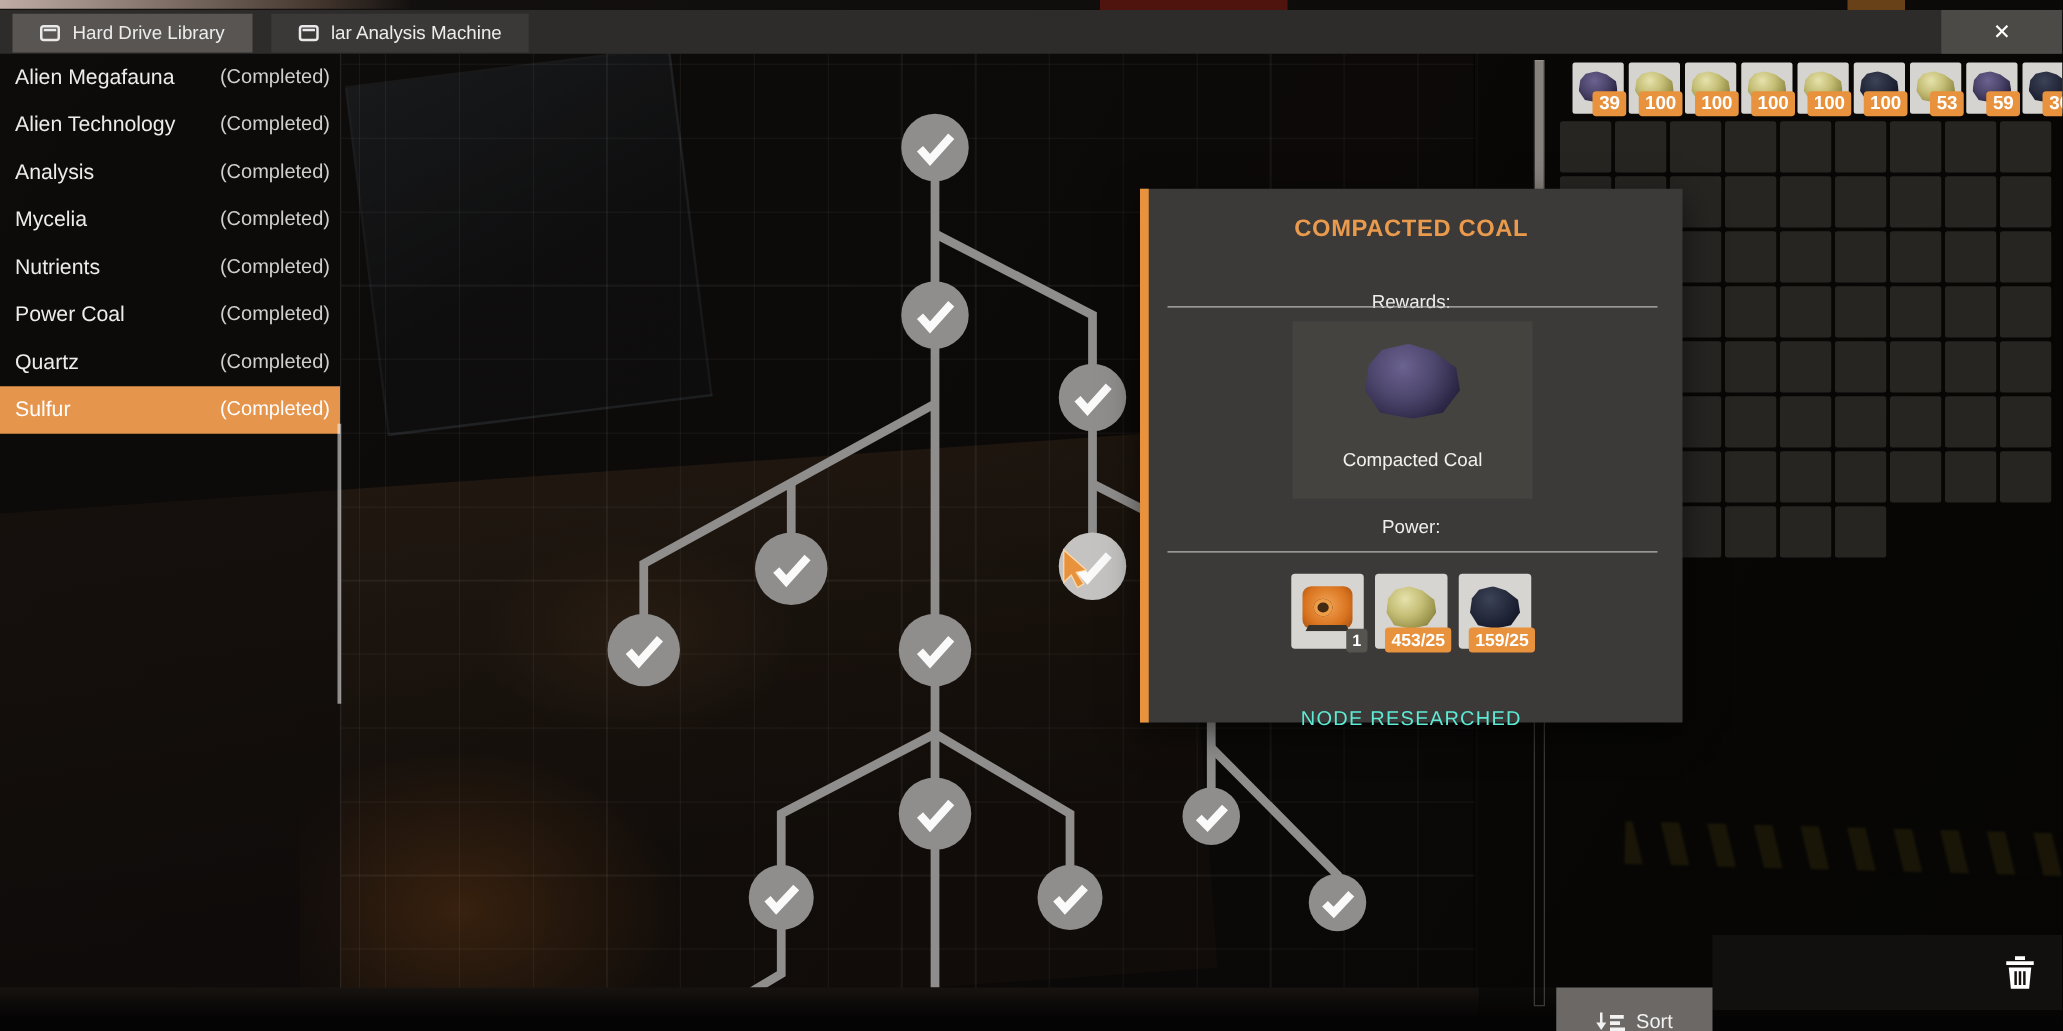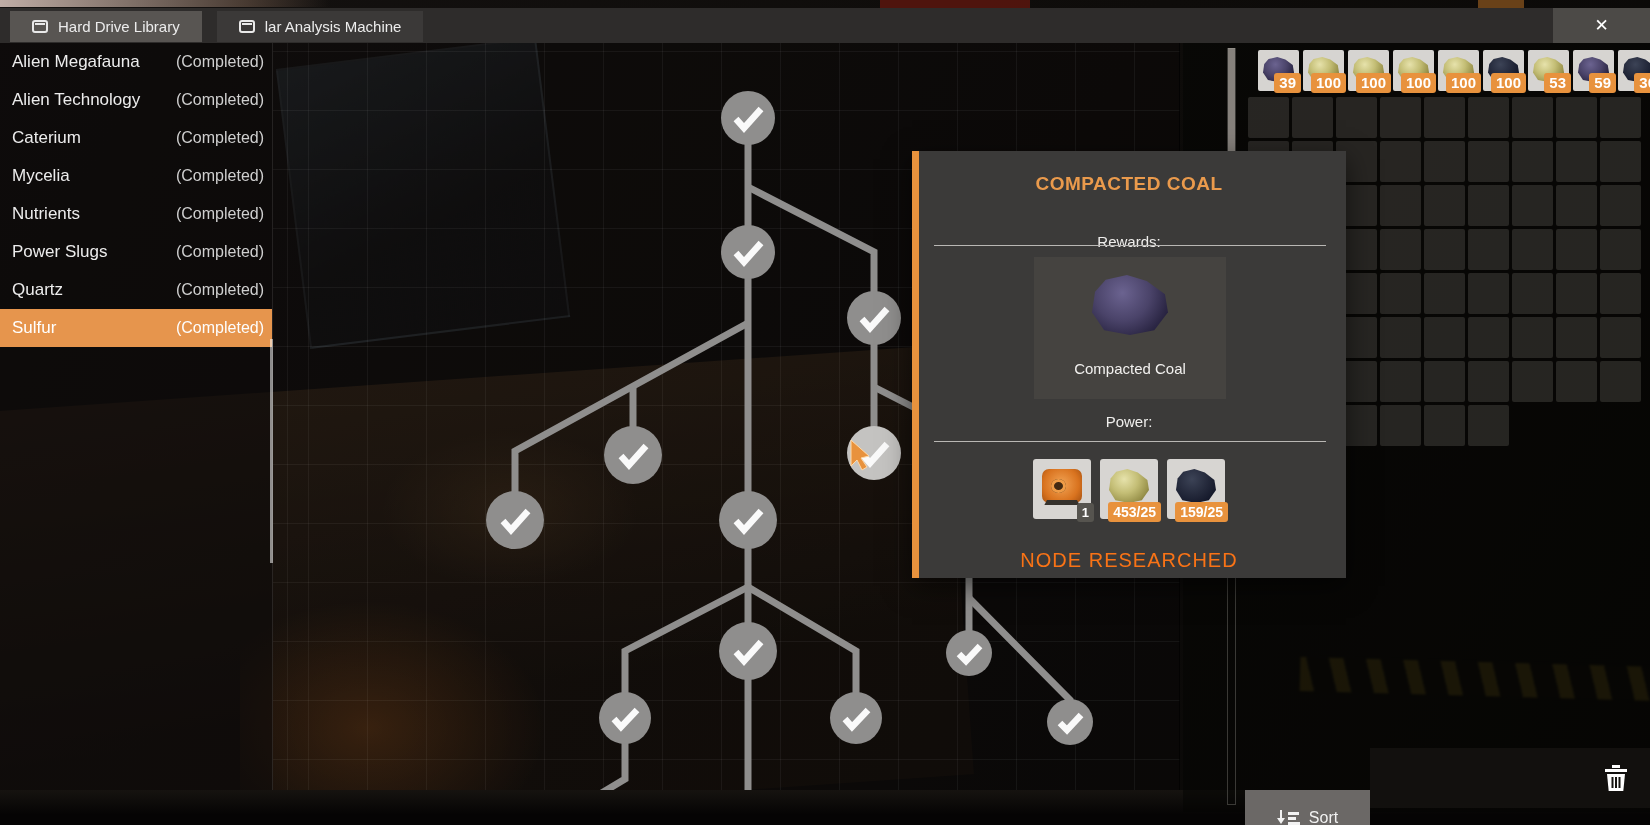--- a/index.html
+++ b/index.html
@@ -97,21 +97,21 @@
   .tt-hr1{top:94px;} .tt-hr2{top:290px;}
   .reward-box{position:absolute;left:122px;top:106px;width:192px;height:142px;background:#454340;}
   .reward-box .icon-el{position:absolute;left:58px;top:18px;width:76px;height:60px;}
   .reward-name{position:absolute;left:0;bottom:22px;width:100%;text-align:center;color:#f2f1ef;font-size:15px;}
   .cost-row{position:absolute;left:121px;top:308px;display:flex;gap:9px;}
   .cost-box{position:relative;width:58px;height:60px;background:#d7d5d2;border-radius:3px;}
   .cost-box .icon-el{position:absolute;left:9px;top:10px;width:40px;height:34px;}
   .badge{position:absolute;right:-3px;bottom:-3px;color:#fff;border-radius:3px;font-weight:bold;}
   .badge.orange{background:var(--badge,#e8923d);font-size:14px;padding:2px 5px;}
   .badge.gray{background:#56544f;font-size:13px;padding:2px 5px;}
-  .tt-status{position:absolute;left:0;top:398px;width:100%;text-align:center;color:#f97316;font-size:20px;letter-spacing:1px;}
+  .tt-status{position:absolute;left:0;top:416px;width:100%;text-align:center;color:#5eead4;font-size:16px;letter-spacing:1px;}
 
   
   .rockshape{clip-path:polygon(18% 8%,46% 0,72% 10%,96% 32%,100% 62%,82% 92%,50% 100%,16% 92%,0 62%,4% 28%);}
   .sulfur{background:radial-gradient(circle at 38% 30%,#e6e2ab,#c4be76 40%,#9a934c 72%,#6f6930 96%);}
   .coal{background:radial-gradient(circle at 40% 30%,#3c4356,#252a3c 45%,#14182a 78%,#0a0d1a);}
   .compacted-coal{background:radial-gradient(circle at 40% 30%,#6b6390,#4a4369 45%,#2b2644 75%,#171330);}
   .portable-miner{clip-path:none;border-radius:7px;
     background:radial-gradient(circle at 48% 45%,#f2a455,#d9731f 62%,#a85312 95%);}
   .portable-miner::before{content:"";position:absolute;left:22%;top:28%;width:38%;height:42%;border-radius:50%;
     background:#432a12;box-shadow:inset 0 0 0 3px #ef9c47;}
@@ -345,33 +345,33 @@
   <div class="sidebar">
     <div class="sb-item">
         <span class="lbl">Alien Megafauna</span>
         <span class="st">(Completed)</span>
       </div>
       <div class="sb-item">
         <span class="lbl">Alien Technology</span>
         <span class="st">(Completed)</span>
       </div>
       <div class="sb-item">
-        <span class="lbl">Caterium</span>
+        <span class="lbl">Analysis</span>
         <span class="st">(Completed)</span>
       </div>
       <div class="sb-item">
         <span class="lbl">Mycelia</span>
         <span class="st">(Completed)</span>
       </div>
       <div class="sb-item">
         <span class="lbl">Nutrients</span>
         <span class="st">(Completed)</span>
       </div>
       <div class="sb-item">
-        <span class="lbl">Power Slugs</span>
+        <span class="lbl">Power Coal</span>
         <span class="st">(Completed)</span>
       </div>
       <div class="sb-item">
         <span class="lbl">Quartz</span>
         <span class="st">(Completed)</span>
       </div>
       <div class="sb-item active">
         <span class="lbl">Sulfur</span>
         <span class="st">(Completed)</span>
       </div>

